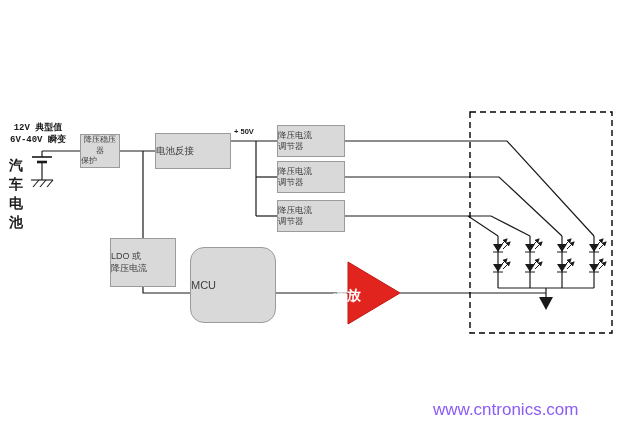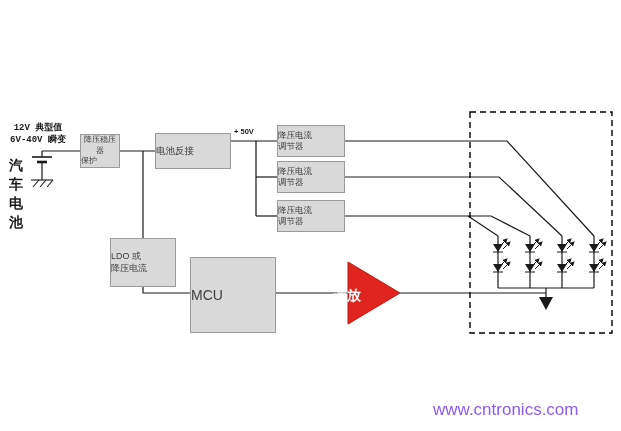--- a/index.html
+++ b/index.html
@@ -13,21 +13,21 @@
     display:flex;flex-direction:column;align-items:flex-start;justify-content:center;
     text-align:center;color:#404040;line-height:1.3;box-sizing:border-box;
   }
   .blk-protection{left:80px;top:134px;width:40px;height:34px;font-size:8px;}
   .blk-boost{left:155px;top:133px;width:76px;height:36px;font-size:9.5px;}
   .blk-buck{left:277px;width:68px;height:32px;font-size:8.5px;}
   .blk-buck1{top:125px;}
   .blk-buck2{top:161px;}
   .blk-buck3{top:200px;}
   .blk-ldo{left:110px;top:238px;width:66px;height:49px;font-size:9px;}
-  .blk-mcu{left:190px;top:257px;width:86px;height:76px;font-size:14px;}
+  .blk-mcu{left:190px;top:247px;width:86px;height:76px;font-size:11px;border-radius:14px;}
   .txt{position:absolute;line-height:1.35;}
   .supply-label{left:2px;top:122px;width:72px;text-align:center;font-size:9px;font-weight:600;font-family:Liberation Mono, monospace;}
   .battery-label{left:3px;top:156px;width:26px;text-align:center;font-size:14px;font-weight:600;}
   .rail-label{left:234px;top:127px;font-size:7.5px;font-weight:600;}
   .opamp-label{left:329px;top:286px;width:36px;text-align:center;font-size:14px;font-weight:700;color:#ffffff;}
   .watermark{left:433px;top:399px;font-size:17px;color:#8b5cf6;}
   .line{display:block;}
 </style>
 </head>
 <body>

